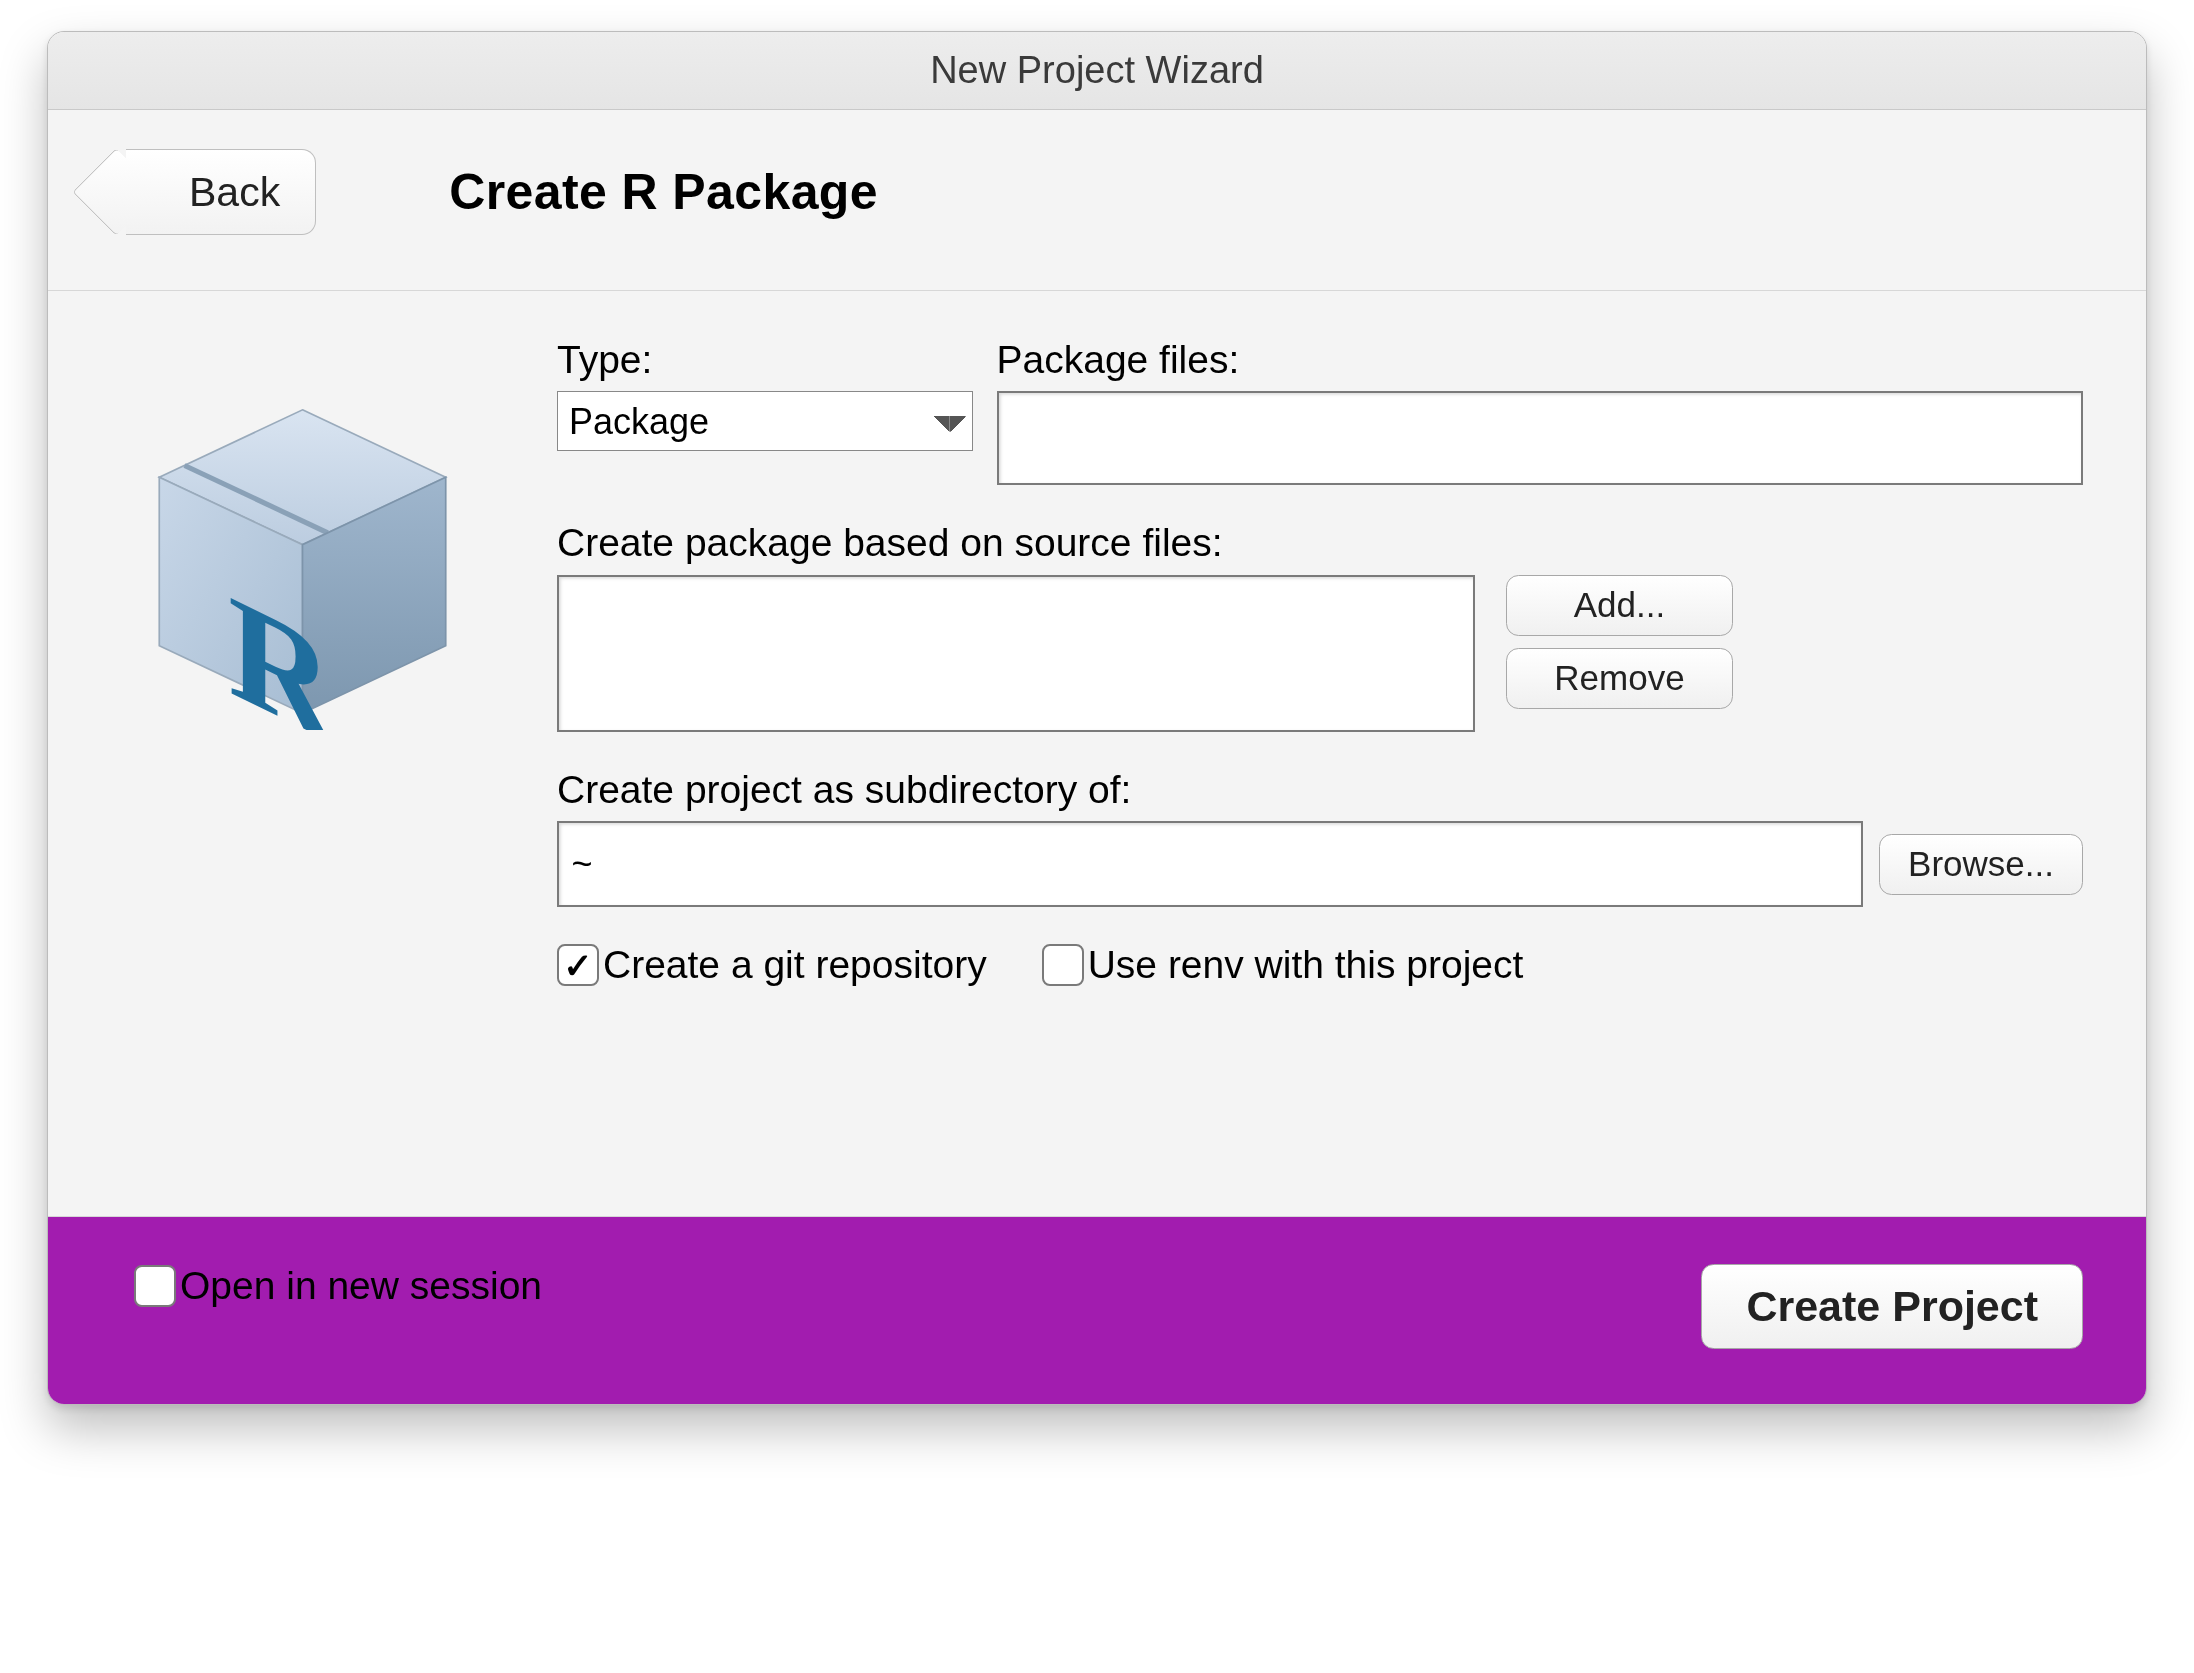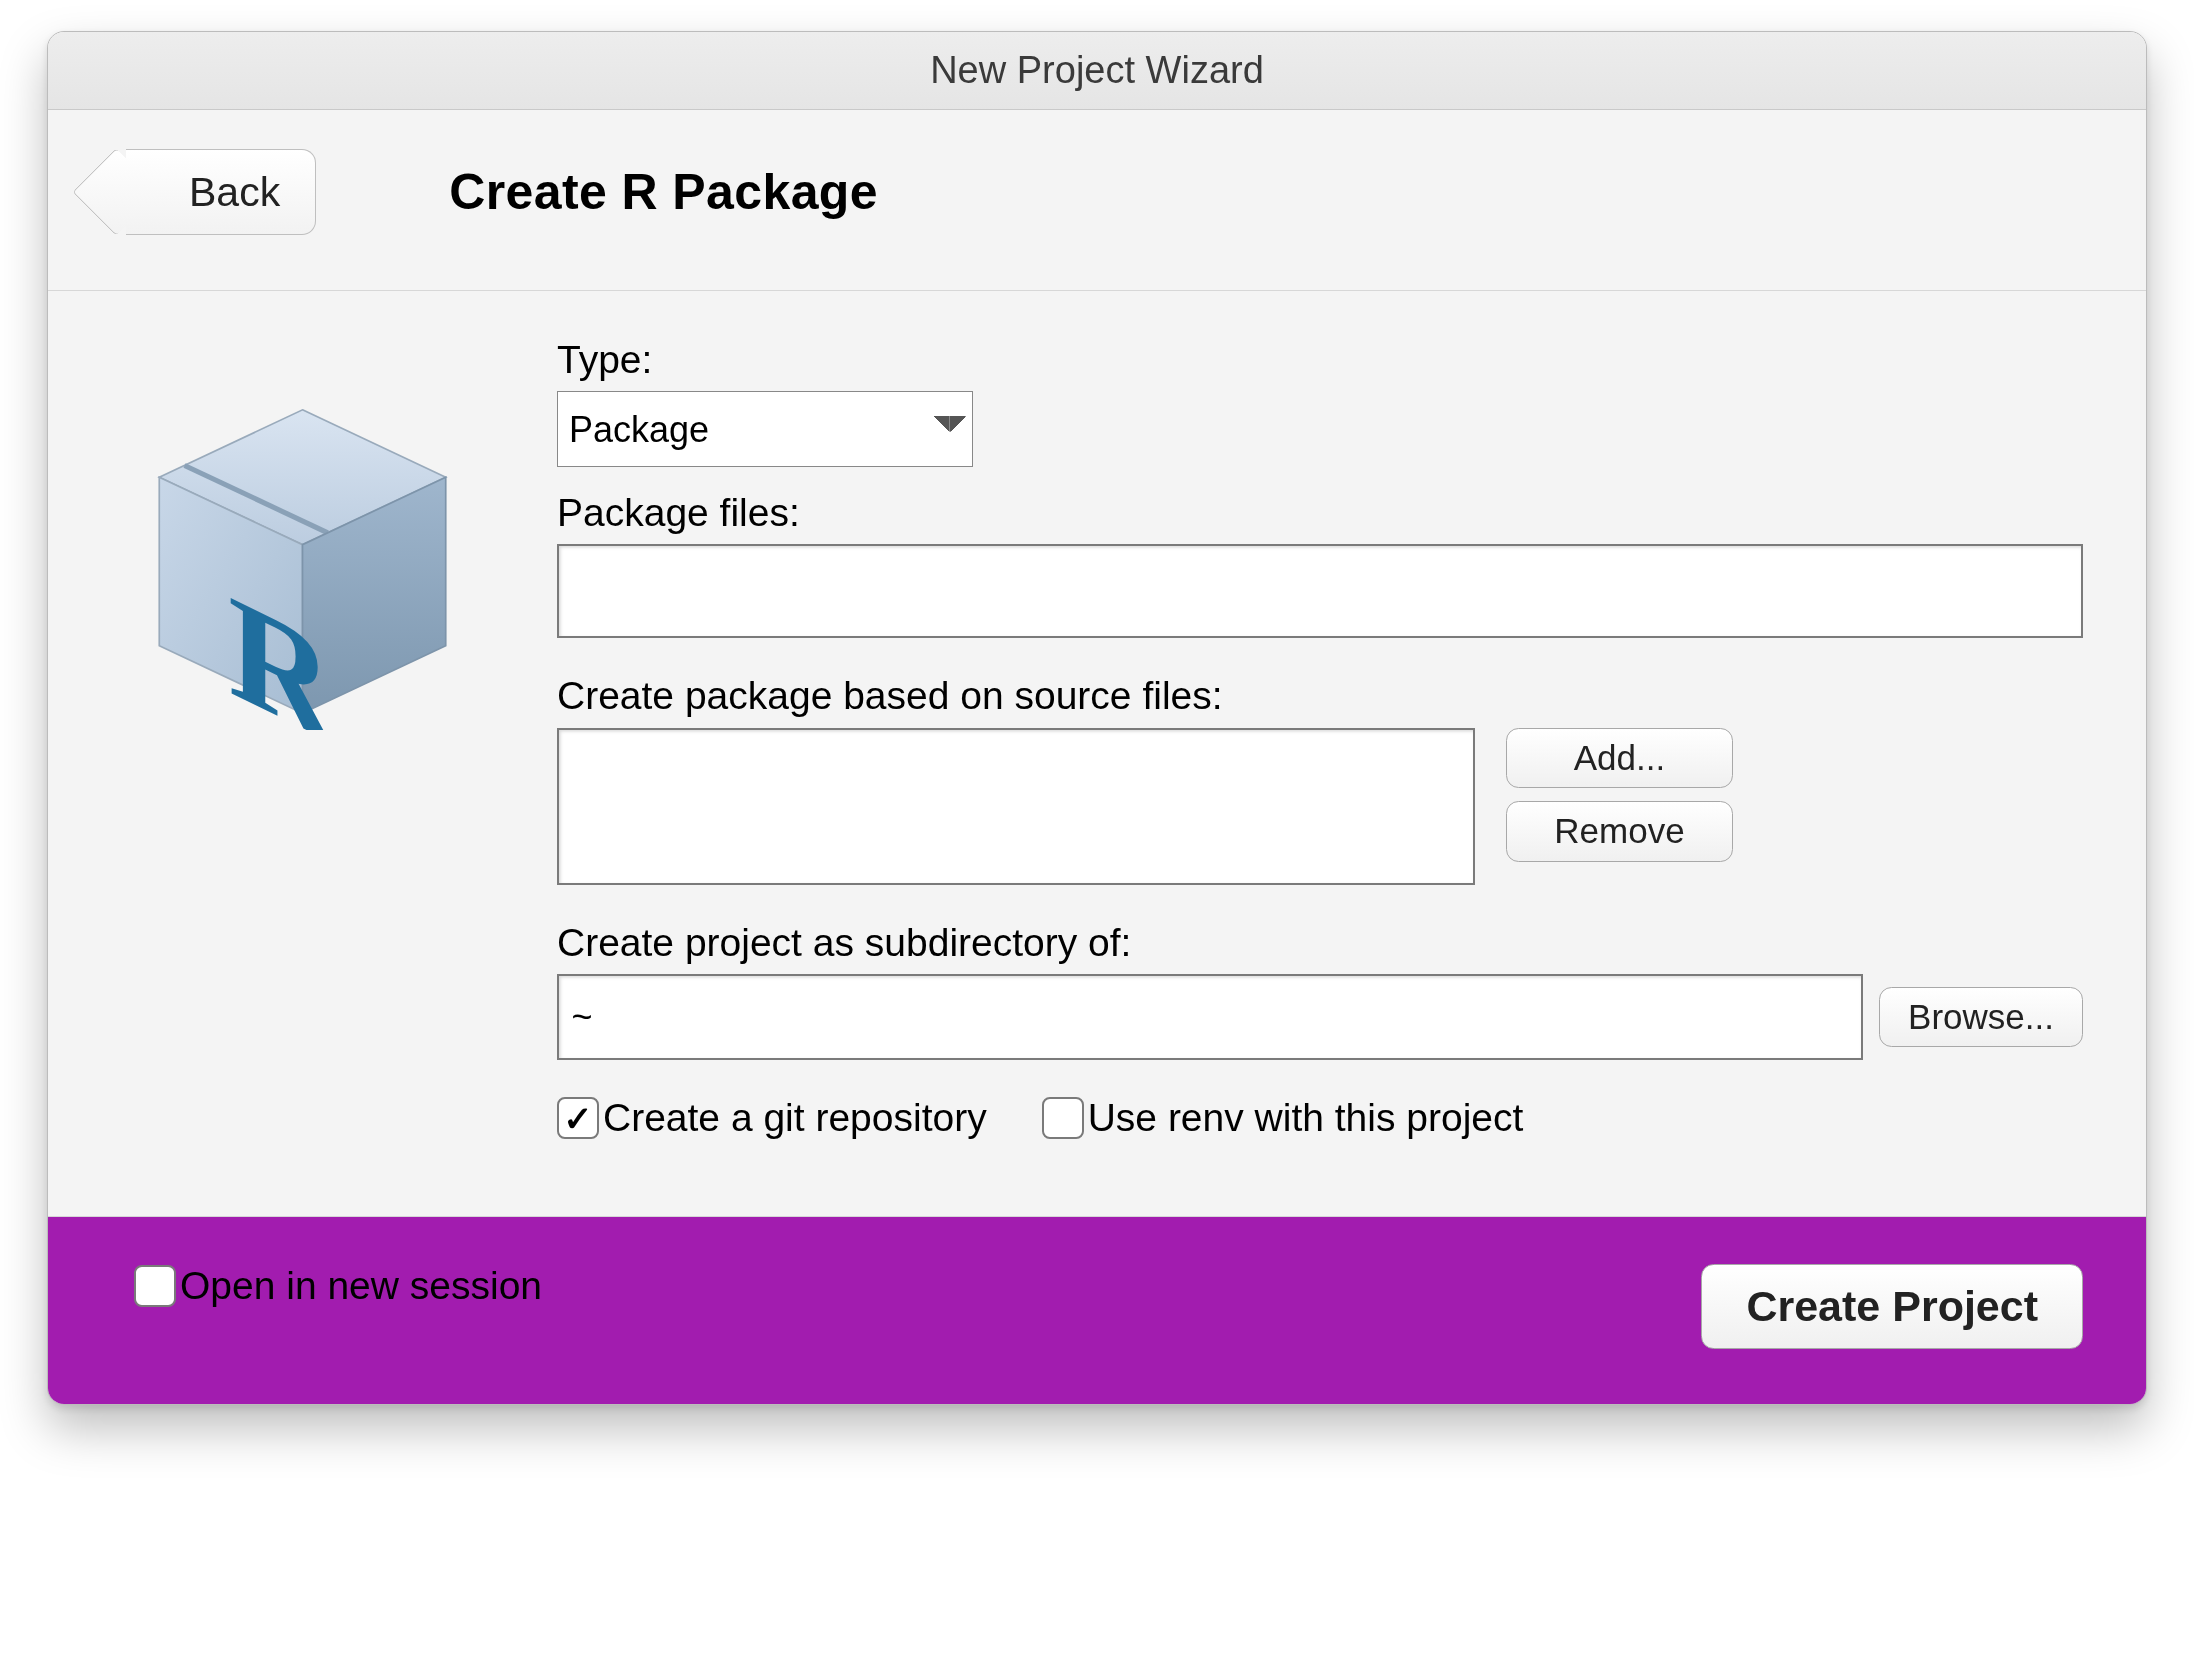--- a/index.html
+++ b/index.html
@@ -74,27 +74,27 @@
   .body {
     display: flex;
     gap: 47px;
     padding: 47px 63px 31px 86px;
     min-height: 925px;
   }
   .icon-col { width: 376px; flex: 0 0 376px; padding-top: 55px; }
   .box-icon { width: 337px; height: 337px; }
   .form-col { flex: 1; font-size: 39px; }
   .row { margin-bottom: 36px; }
-  .two-col { display: flex; gap: 23.5px; flex-direction: column; }
+  .two-col { display: flex; gap: 23.5px; }
   .field-label { font-size: 39px; margin-bottom: 9.4px; }
   .type-block { width: 416px; }
   .name-block { flex: 1; }
   select.type-select {
     width: 100%;
-    height: 76px;
+    height: 60px;
     font-size: 36px;
     padding: 3.1px 11px;
     border: 1.6px solid #888;
     background: #fff;
     appearance: none;
     -webkit-appearance: none;
     background-image: linear-gradient(45deg, transparent 48%, #555 48%),
                       linear-gradient(-45deg, transparent 48%, #555 48%);
     background-position: right 22px top 23.5px, right 6.3px top 23.5px;
     background-size: 15.7px 15.7px, 15.7px 15.7px;

